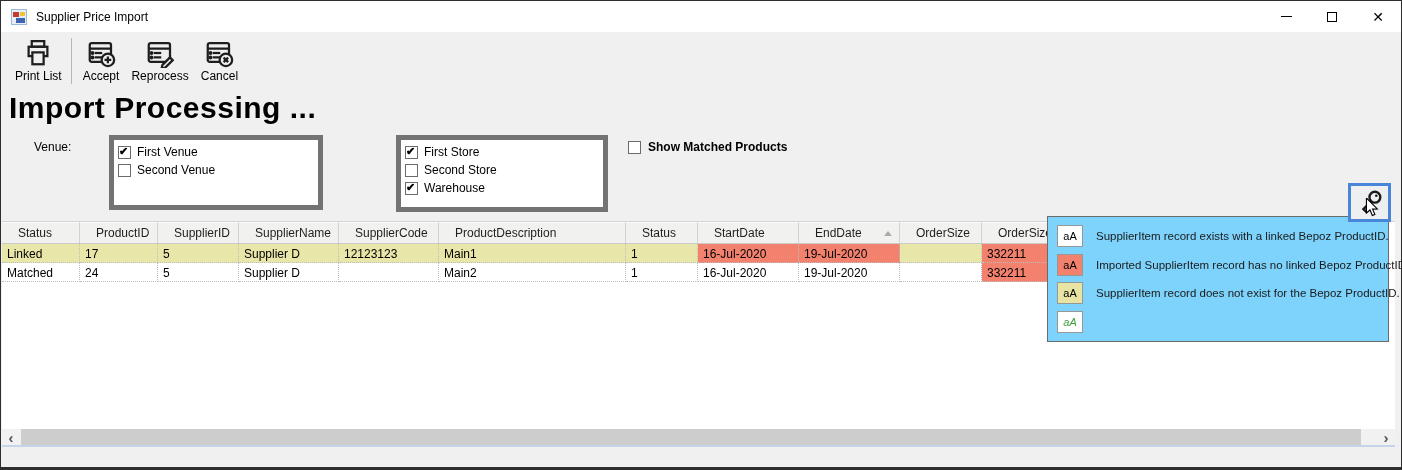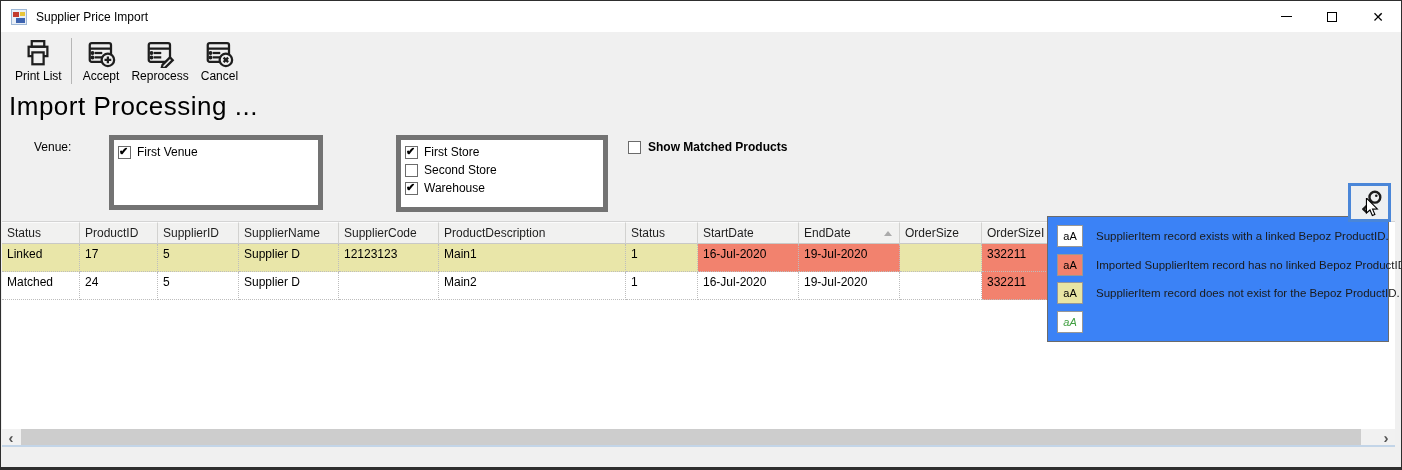--- a/index.html
+++ b/index.html
@@ -26,22 +26,22 @@
   
   .toolbar { position:absolute; left:0; top:31px; width:100%; height:58px;
     background:#f0f0f0; display:flex; align-items:flex-start; padding:4px 0 0 8px; }
   .tb-btn { display:flex; flex-direction:column; align-items:center;
     padding:2px 6px; }
   .tb-icon svg { display:block; }
   .tb-label { font-size:12px; color:#000; margin-top:1px; white-space:nowrap; }
   .tb-sep { width:1px; height:46px; background:#b6b6b6; margin:2px 5px 0 3px; }
 
   
-  .heading { position:absolute; left:8px; top:90px; font-size:26px;
-    font-weight:normal; color:#000; letter-spacing:0.5px; }
+  .heading { position:absolute; left:8px; top:90px; font-size:30px;
+    font-weight:bold; color:#000; letter-spacing:0.5px; }
 
   
   .venue-label { position:absolute; left:33px; top:139px; width:72px;
     font-size:12px; font-weight:normal; text-align:left; }
   .listbox { position:absolute; background:#fff; border:5px solid #737373;
     padding:3px 0 0 4px; }
   .lb-venues { left:108px; top:134px; width:214px; height:75px; }
   .lb-stores { left:395px; top:134px; width:212px; height:77px; }
   .lb-item { display:flex; align-items:center; gap:6px; height:18px; font-size:12px; }
   .checkbox { width:13px; height:13px; background:#fff; border:1px solid #6b6b6b;
@@ -58,37 +58,37 @@
     display:flex; align-items:center; justify-content:center; }
   .cursor { position:absolute; left:1363px; top:197px; z-index:10; }
 
   
   .grid { position:absolute; left:1px; top:220px; width:1393px; height:208px;
     background:#fff; border-top:1px solid #d4d4d4; }
   .hrow { display:flex; height:22px; }
   .hcell { background:#f1f1f0; border-right:1px solid #d2d2d0;
     border-bottom:1px solid #c9c9c7; border-top:1px solid #fbfbfb;
     font-size:12px; color:#1e1e1e; display:flex; align-items:center;
-    padding-left:5px; white-space:nowrap; overflow:hidden; }
+    padding-left:16px; white-space:nowrap; overflow:hidden; }
   .sort-icon { width:0; height:0; margin-left:auto; margin-right:7px;
     border-left:4px solid transparent; border-right:4px solid transparent;
     border-bottom:5px solid #ababab; }
-  .row { display:flex; height:28px; }
+  .row { display:flex; height:19px; }
   .cell { font-size:12px; color:#000; line-height:20px; padding-left:5px;
     border-right:1px dotted #bdbdbd; border-bottom:1px dotted #bdbdbd;
     white-space:nowrap; overflow:hidden; background:#fff; }
   .cell.yellow { background:#e9e6a9; }
   .cell.red    { background:#f2826e; }
   .col0{width:78px}.col1{width:78px}.col2{width:81px}.col3{width:100px}
   .col4{width:100px}.col5{width:187px}.col6{width:72px}.col7{width:101px}
   .col8{width:101px}.col9{width:82px}.col10{width:130px}
 
   
   .legend { position:absolute; left:1046px; top:215px; width:342px; height:126px;
-    background:#3b82f6; border:1px solid #6b6b6b; z-index:6;
+    background:#7dd3fc; border:1px solid #6b6b6b; z-index:6;
     display:flex; flex-direction:column; justify-content:space-evenly;
     padding:2px 0; }
   .legend-row { display:flex; align-items:center; gap:13px; padding-left:9px; }
   .swatch { width:26px; height:22px; border:1px solid #979797; background:#fff;
     display:flex; align-items:center; justify-content:center;
     font-size:11px; color:#000; flex:0 0 auto; }
   .swatch.sw-red    { background:#f2826e; }
   .swatch.sw-yellow { background:#e8e5a4; }
   .swatch.sw-green  { color:#3f9e3f; font-style:italic; }
   .legend-text { font-size:11.5px; color:#1a1a1a; white-space:nowrap; }
@@ -192,20 +192,24 @@
 
   <div class="heading">Import Processing ...</div>
 
   <div class="venue-label">Venue:</div>
 
   <div class="listbox lb-venues">
     <div class="lb-item">
       <span class="checkbox checked"></span>
       <span>First Venue</span>
     </div>
+    <div class="lb-item">
+      <span class="checkbox"></span>
+      <span>Second Venue</span>
+    </div>
   </div>
 
   <div class="listbox lb-stores">
     <div class="lb-item">
       <span class="checkbox checked"></span>
       <span>First Store</span>
     </div>
     <div class="lb-item">
       <span class="checkbox"></span>
       <span>Second Store</span>

